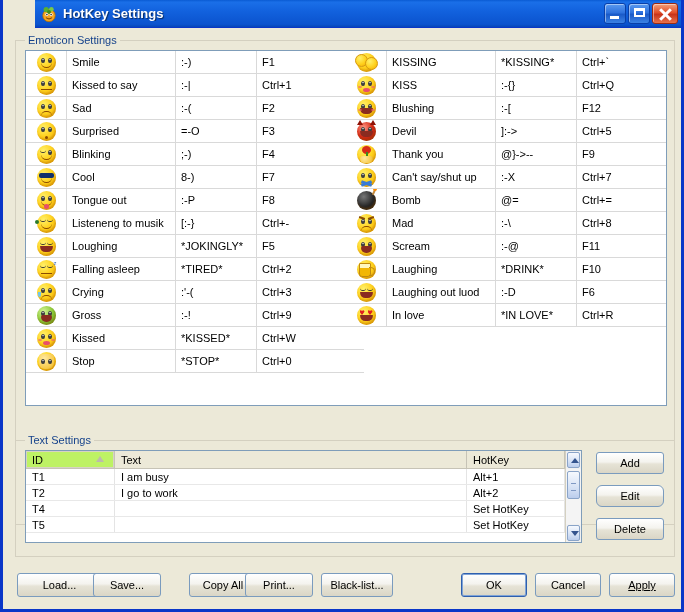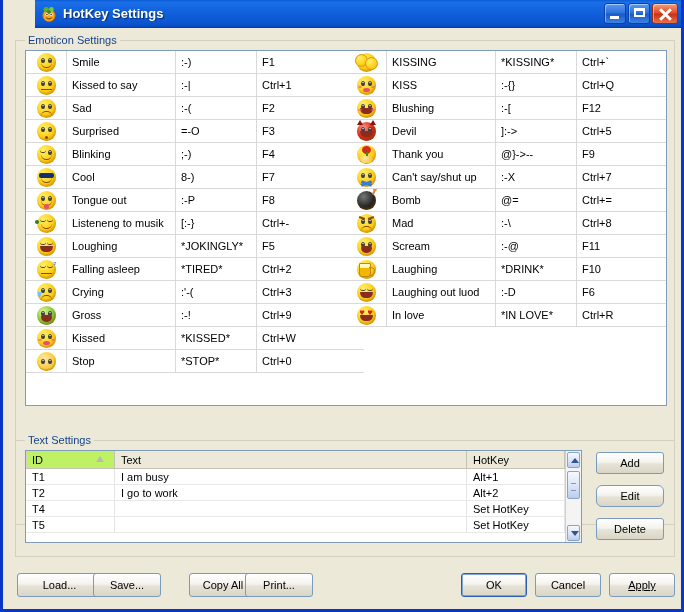--- a/index.html
+++ b/index.html
@@ -520,17 +520,18 @@
   </div>
 
   <div class="btn" id="btn-add">Add</div>
   <div class="btn" id="btn-edit">Edit</div>
   <div class="btn" id="btn-delete">Delete</div>
 
   <div class="btn" id="btn-load">Load...</div>
   <div class="btn" id="btn-save">Save...</div>
   <div class="btn" id="btn-copyall">Copy All</div>
   <div class="btn" id="btn-print">Print...</div>
+  <div class="btn" id="btn-blacklist">Black-list...</div>
   <div class="btn default" id="btn-ok">OK</div>
   <div class="btn" id="btn-cancel">Cancel</div>
   <div class="btn" id="btn-apply">Apply</div>
 
 </div>
 
 </body></html>

